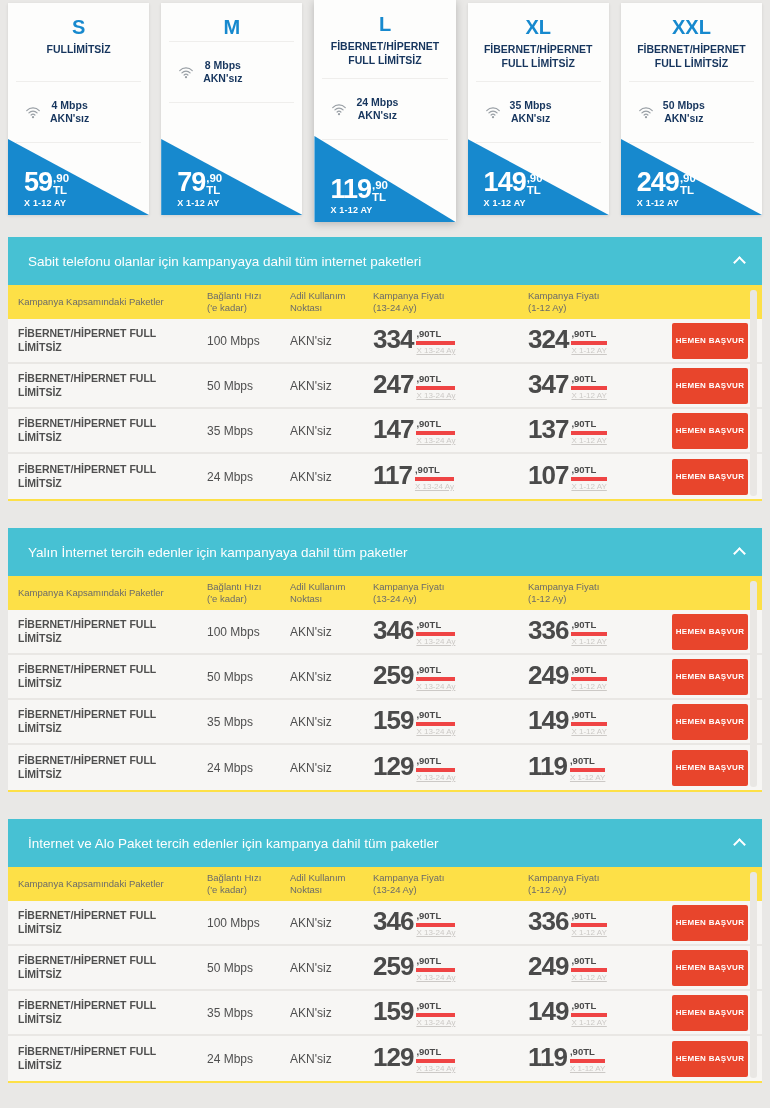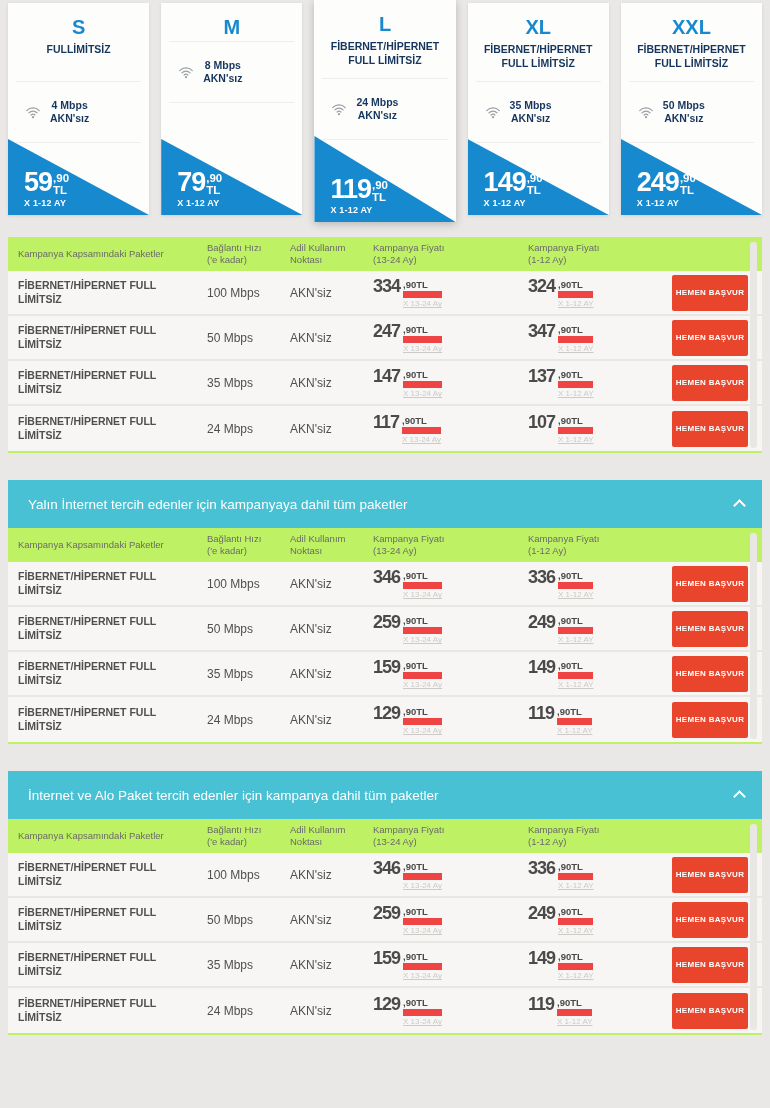--- a/index.html
+++ b/index.html
@@ -95,21 +95,21 @@
     position:relative;
     cursor:pointer;
   }
   .chev {
     position:absolute; right:18px; top:21px;
     width:9px; height:9px;
     border-left:2px solid #fff; border-top:2px solid #fff;
     transform:rotate(45deg);
   }
   .table {
-    background:#bef264;
+    background:#fde047;
     position:relative;
     padding-bottom:2px;
   }
   .scroll-strip {
     position:absolute; top:5px; bottom:5px; right:5px; width:7px;
     background:#e9e7e4; border-radius:3px;
   }
   .trow, .thead-row {
     display:grid;
     grid-template-columns:189px 83px 83px 155px 144px auto;
@@ -130,25 +130,25 @@
     border-bottom:2px solid #e9e7e4;
   }
   .trow:last-child { border-bottom:none; }
   .cell { padding-right:6px; }
   .pkg {
     font-size:10.5px; font-weight:bold; color:#4f4f4f;
     line-height:1.25; text-transform:uppercase;
   }
   .plain { font-size:12px; color:#4f4f4f; }
   .pcell { display:flex; align-items:flex-start; }
-  .pint { font-size:18px; font-weight:bold; color:#4a4a4a; line-height:1; letter-spacing:-1px; }
+  .pint { font-size:26px; font-weight:bold; color:#4a4a4a; line-height:1; letter-spacing:-1px; }
   .pside { display:flex; flex-direction:column; margin-left:3px; padding-top:2px; }
   .pdec {
     font-size:9.5px; font-weight:bold; color:#4a4a4a;
-    border-bottom:7px solid #ef4444; line-height:1.2; padding-bottom:1px;
+    border-bottom:4px solid #ef4444; line-height:1.2; padding-bottom:1px;
   }
   .pterm { font-size:8px; color:#ccc9c6; margin-top:1px;text-decoration:underline; }
   .btncell { display:flex; }
   .apply {
     width:76px; height:36px;
     background:#e8452c; color:#fff;
     border:none; border-radius:2px;
     font-family:Liberation Sans, sans-serif;
     font-size:8px; font-weight:bold; letter-spacing:.3px;
     cursor:pointer;
@@ -334,20 +334,24 @@
             </span>
         </div>
         <div class="cterm">X 1-12 AY</div>
       </div>
     </div>
   </div>
 
 </div>
 
 <div class="section first">
+  <div class="sec-header">
+    <span>Sabit telefonu olanlar için kampanyaya dahil tüm internet paketleri</span>
+    <span class="chev"></span>
+  </div>
   <div class="table">
     <div class="scroll-strip"></div>
     <div class="thead-row">
       <div class="th">Kampanya Kapsamındaki Paketler</div>
       <div class="th">Bağlantı Hızı
 ('e kadar)</div>
       <div class="th">Adil Kullanım
 Noktası</div>
       <div class="th">Kampanya Fiyatı
 (13-24 Ay)</div>

